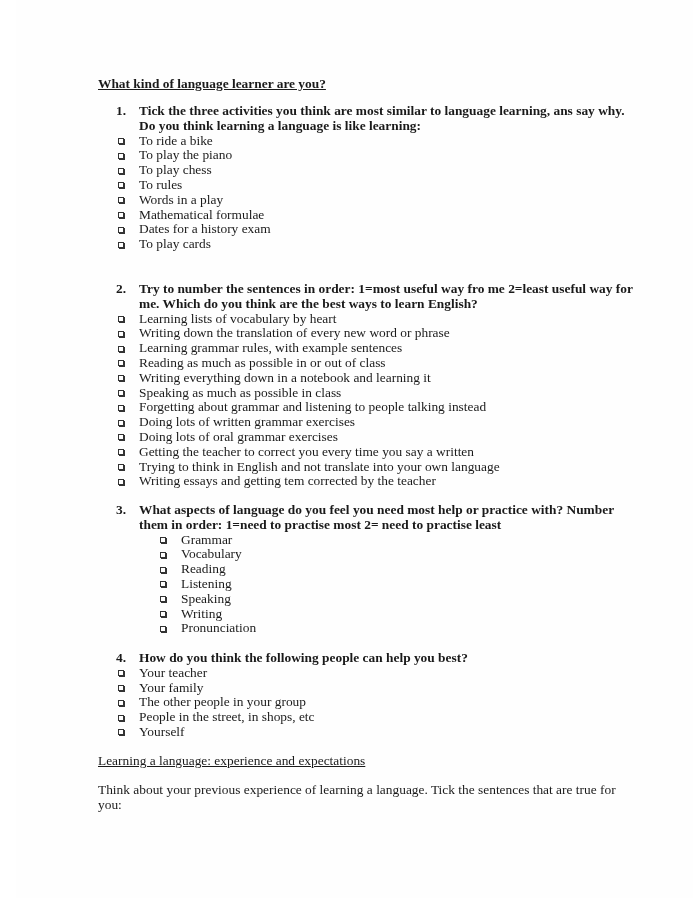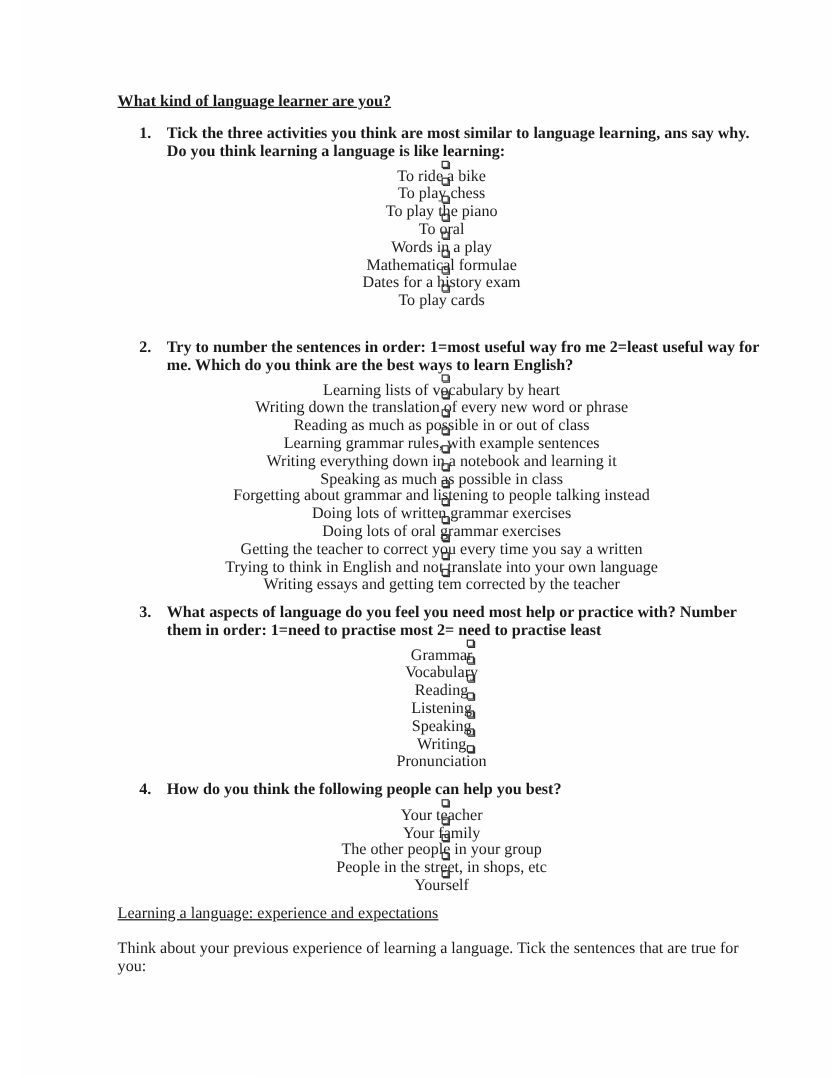--- a/index.html
+++ b/index.html
@@ -12,21 +12,21 @@
   .title {
     position: absolute; left: 82px; top: 76px;
     font-weight: bold; text-decoration: underline; font-size: 13.4px; margin: 0;
   }
   .q { position: absolute; left: 82px; width: 540px; }
   .q-head { display: flex; font-weight: bold; line-height: 14.8px; }
   .q-num { width: 41px; text-align: right; padding-right: 0; flex: none; box-sizing: border-box; padding-left: 18px; }
   .q-num span { display: inline-block; width: 23px; text-align: left; }
   .q-text { flex: 1; }
   ul.opts { list-style: none; margin: 0; padding: 0; }
-  ul.opts li { display: flex; align-items: center; height: 14.8px; line-height: 14.8px; flex-direction: column; }
+  ul.opts li { display: flex; align-items: center; height: 14.8px; line-height: 14.8px; }
   .box {
     flex: none; width: 6px; height: 6px; border: 1px solid #333;
     box-shadow: 1px 1px 0 #333; margin-left: 20px; margin-right: 15px; box-sizing: border-box;
   }
   ul.opts.indent li .box { margin-left: 62px; }
   .sec2-title {
     position: absolute; left: 82px; top: 753px; margin: 0;
     font-weight: normal; text-decoration: underline; font-size: 13.4px;
   }
   .para { position: absolute; left: 82px; top: 782px; width: 535px; line-height: 15px; margin: 0; }
@@ -42,29 +42,29 @@
       <div class="q-num"><span>1.</span></div>
       <div class="q-text">Tick the three activities you think are most similar to language learning, ans say why. Do you think learning a language is like learning:</div>
     </div>
     <ul class="opts">
         <li>
           <span class="box"></span>
           <span>To ride a bike</span>
         </li>
         <li>
           <span class="box"></span>
+          <span>To play the piano</span>
+        </li>
+        <li>
+          <span class="box"></span>
           <span>To play chess</span>
         </li>
         <li>
           <span class="box"></span>
-          <span>To play the piano</span>
-        </li>
-        <li>
-          <span class="box"></span>
-          <span>To oral</span>
+          <span>To rules</span>
         </li>
         <li>
           <span class="box"></span>
           <span>Words in a play</span>
         </li>
         <li>
           <span class="box"></span>
           <span>Mathematical formulae</span>
         </li>
         <li>
@@ -87,25 +87,25 @@
         <li>
           <span class="box"></span>
           <span>Learning lists of vocabulary by heart</span>
         </li>
         <li>
           <span class="box"></span>
           <span>Writing down the translation of every new word or phrase</span>
         </li>
         <li>
           <span class="box"></span>
+          <span>Learning grammar rules, with example sentences</span>
+        </li>
+        <li>
+          <span class="box"></span>
           <span>Reading as much as possible in or out of class</span>
-        </li>
-        <li>
-          <span class="box"></span>
-          <span>Learning grammar rules, with example sentences</span>
         </li>
         <li>
           <span class="box"></span>
           <span>Writing everything down in a notebook and learning it</span>
         </li>
         <li>
           <span class="box"></span>
           <span>Speaking as much as possible in class</span>
         </li>
         <li>

